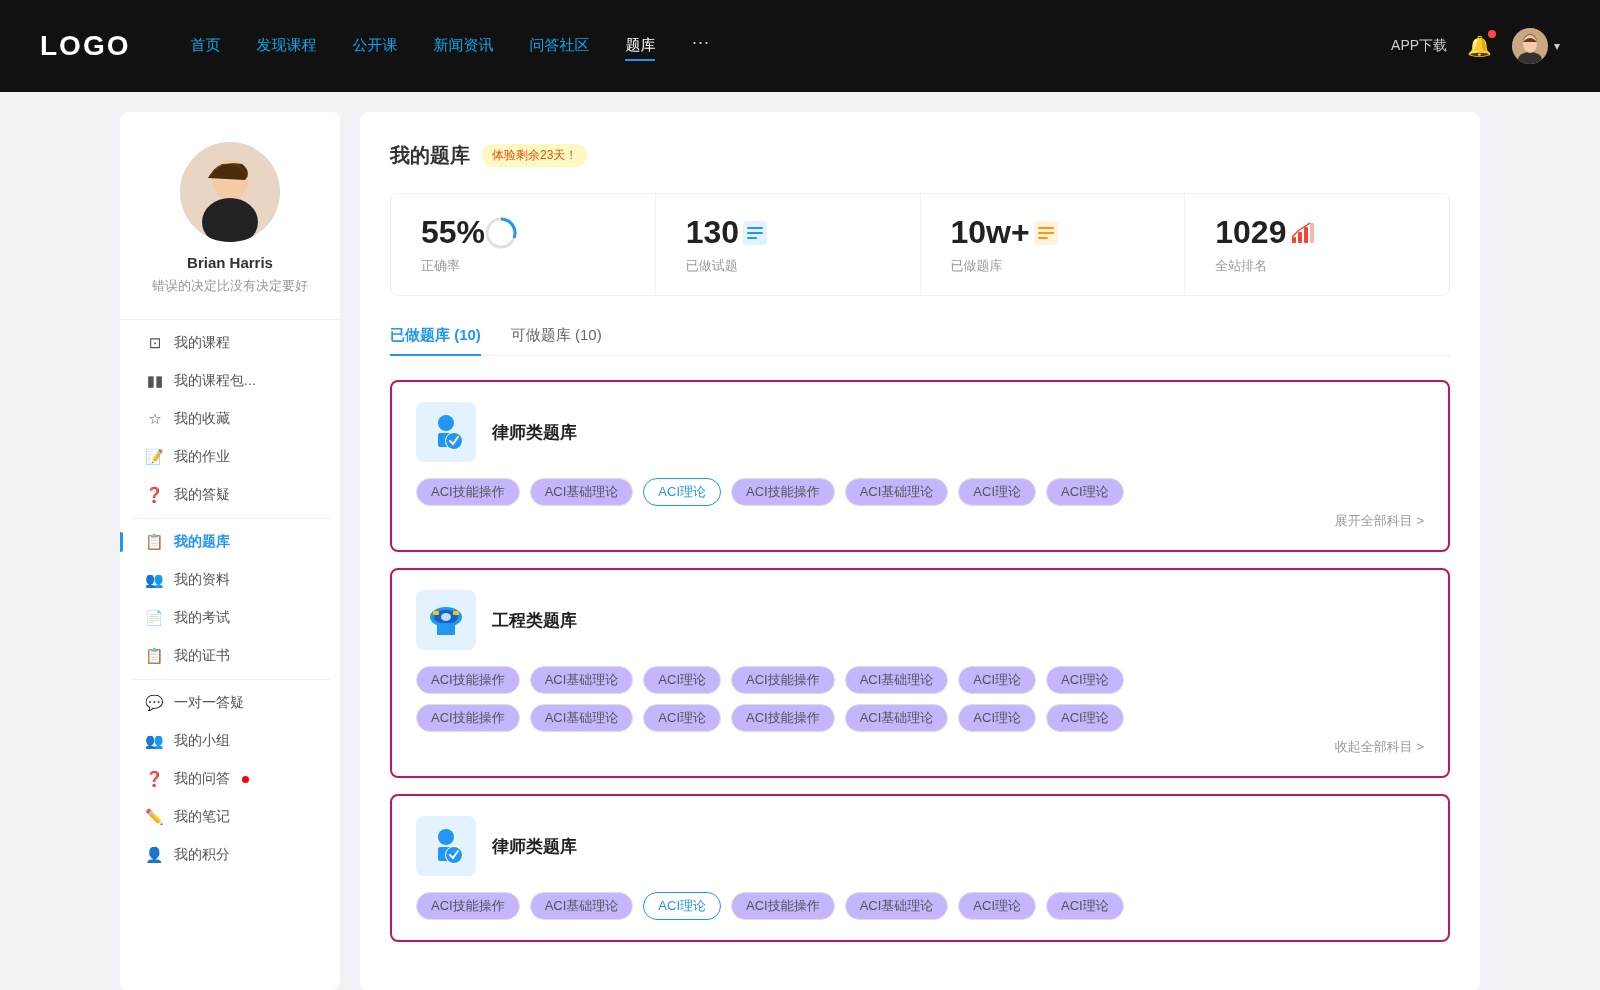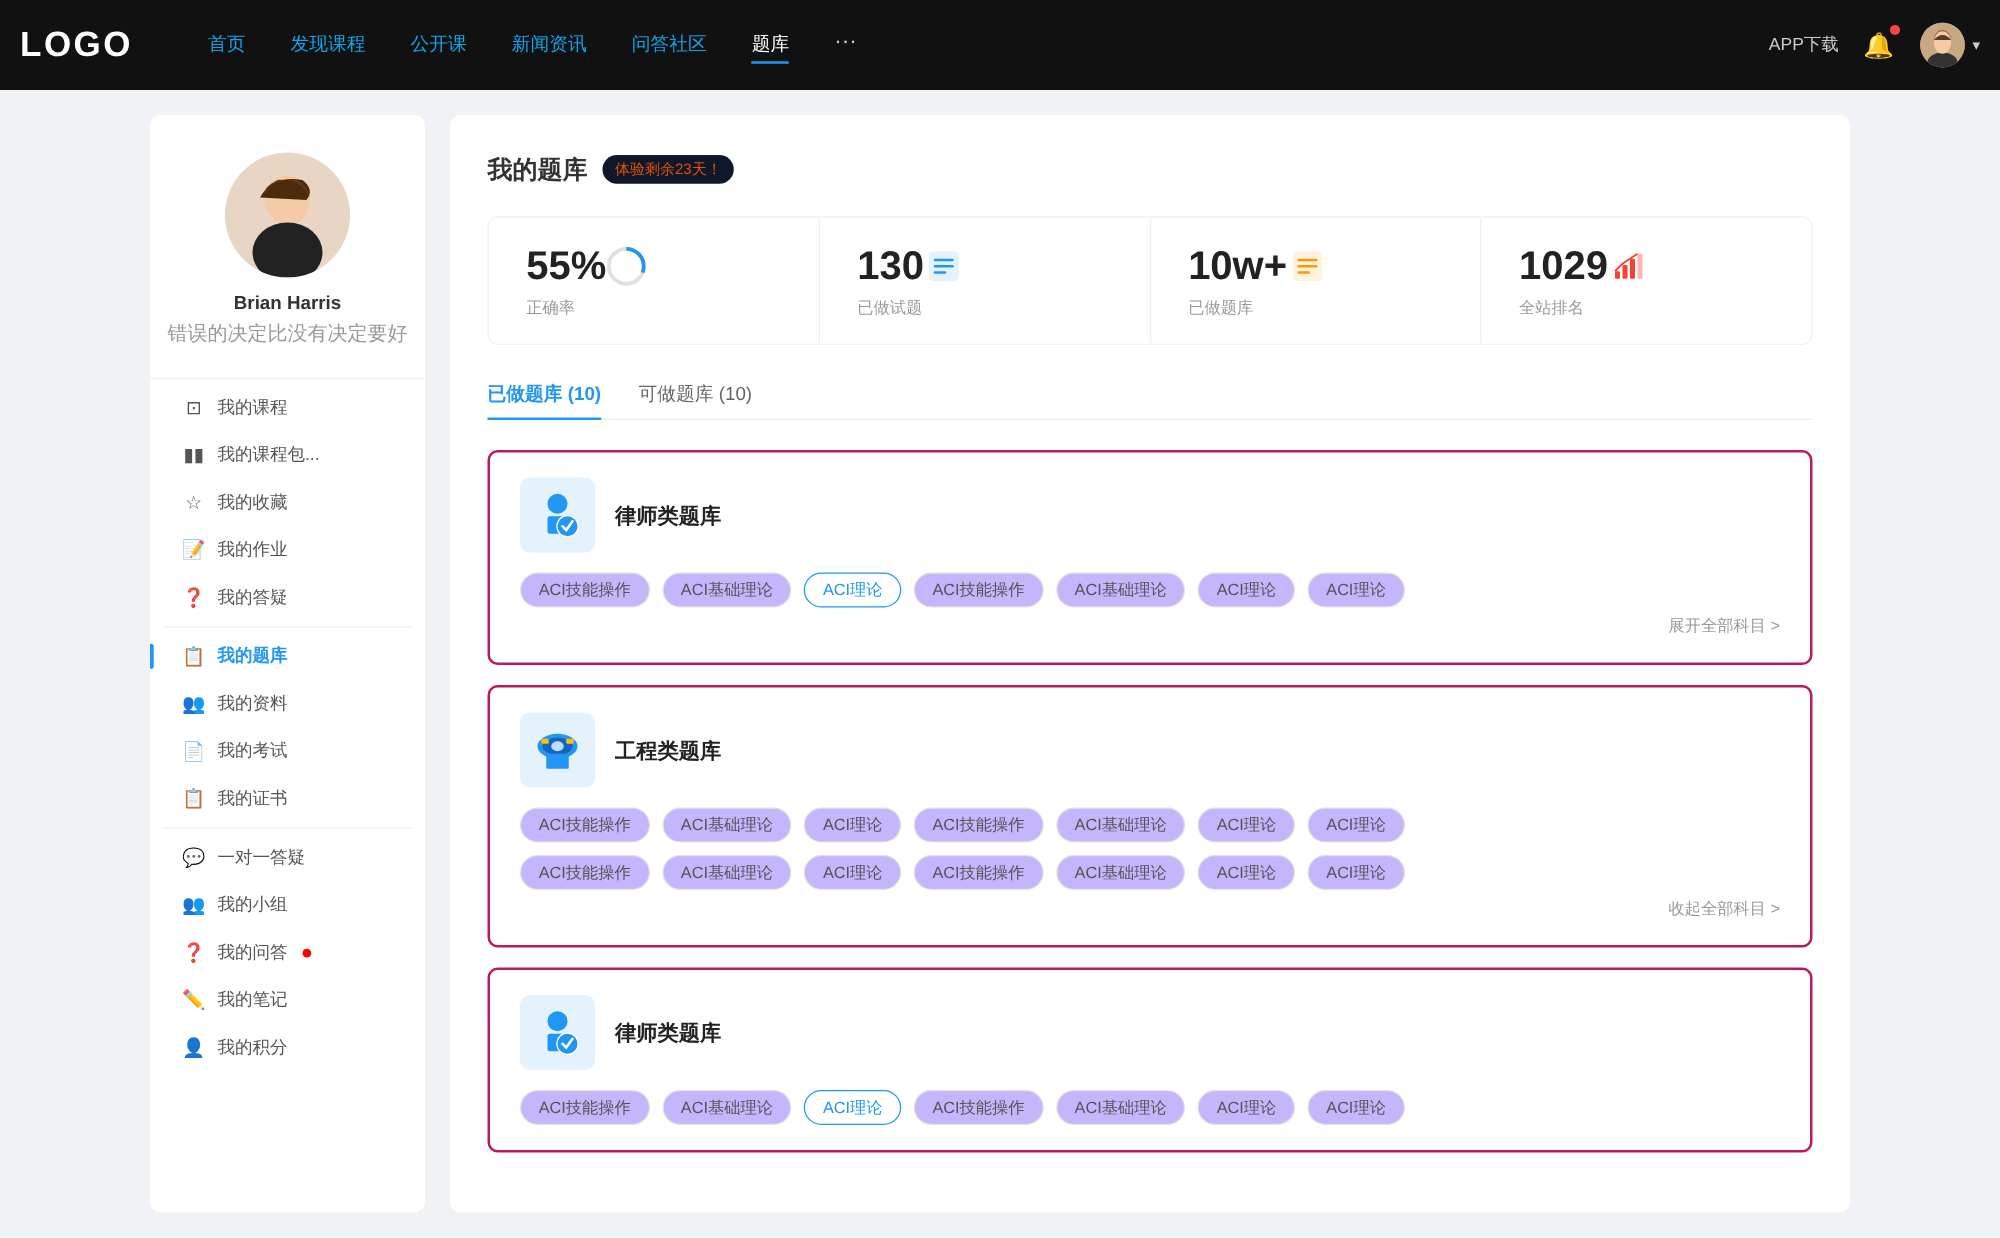--- a/index.html
+++ b/index.html
@@ -1,24 +1,24 @@
 <!DOCTYPE html>
 <html><head>
   <meta charset="utf-8">
   <style>
     * { box-sizing: border-box; margin: 0; padding: 0; }
     body { font-family: 'PingFang SC', 'Microsoft YaHei', sans-serif; background: #f0f2f5; min-height: 990px; }
 
     
     .navbar {
       background: #111;
-      height: 72px;
-      display: flex;
-      align-items: center;
-      padding: 0 16px;
+      height: 92px;
+      display: flex;
+      align-items: center;
+      padding: 0 40px;
       position: relative;
     }
     .navbar-logo {
       font-size: 28px;
       font-weight: 900;
       color: white;
       letter-spacing: 2px;
       margin-right: 60px;
     }
     .navbar-nav {
@@ -109,21 +109,21 @@
       margin-bottom: 12px;
     }
     .sidebar-avatar svg { width: 100%; height: 100%; }
     .sidebar-name {
       font-size: 15px;
       font-weight: 600;
       color: #333;
       margin-bottom: 6px;
     }
     .sidebar-motto {
-      font-size: 16px;
+      font-size: 13px;
       color: #999;
       margin-bottom: 20px;
     }
     .sidebar-divider {
       width: 100%;
       height: 1px;
       background: #f0f0f0;
       margin: 4px 0;
     }
     .sidebar-menu {
@@ -187,21 +187,21 @@
       align-items: center;
       gap: 12px;
       margin-bottom: 24px;
     }
     .page-title {
       font-size: 20px;
       font-weight: 600;
       color: #333;
     }
     .trial-badge {
-      background: #0f172a;
+      background: #fef9c3;
       color: #e65100;
       font-size: 12px;
       padding: 3px 10px;
       border-radius: 12px;
     }
 
     
     .stats-row {
       display: flex;
       gap: 0;

